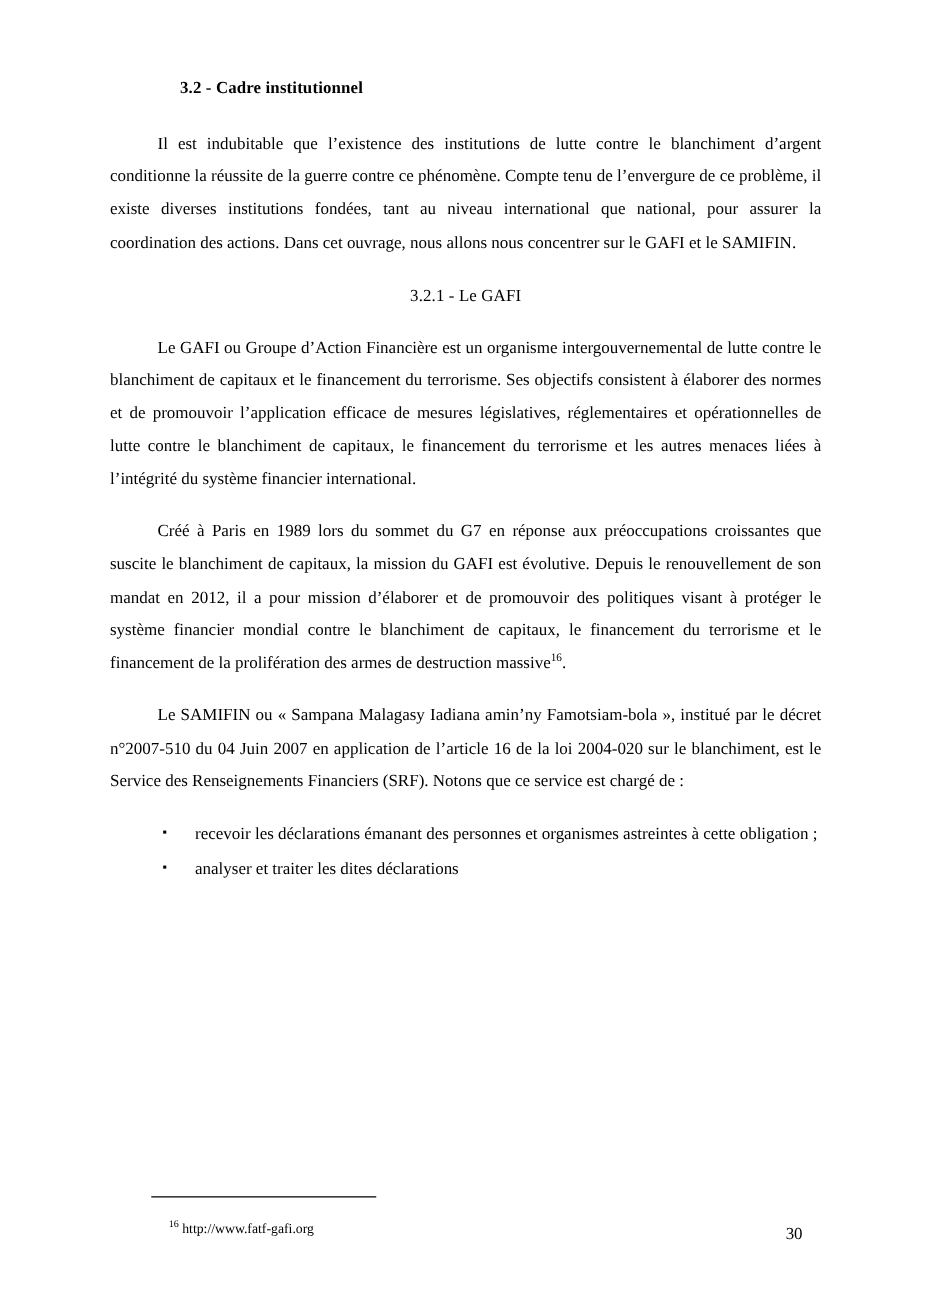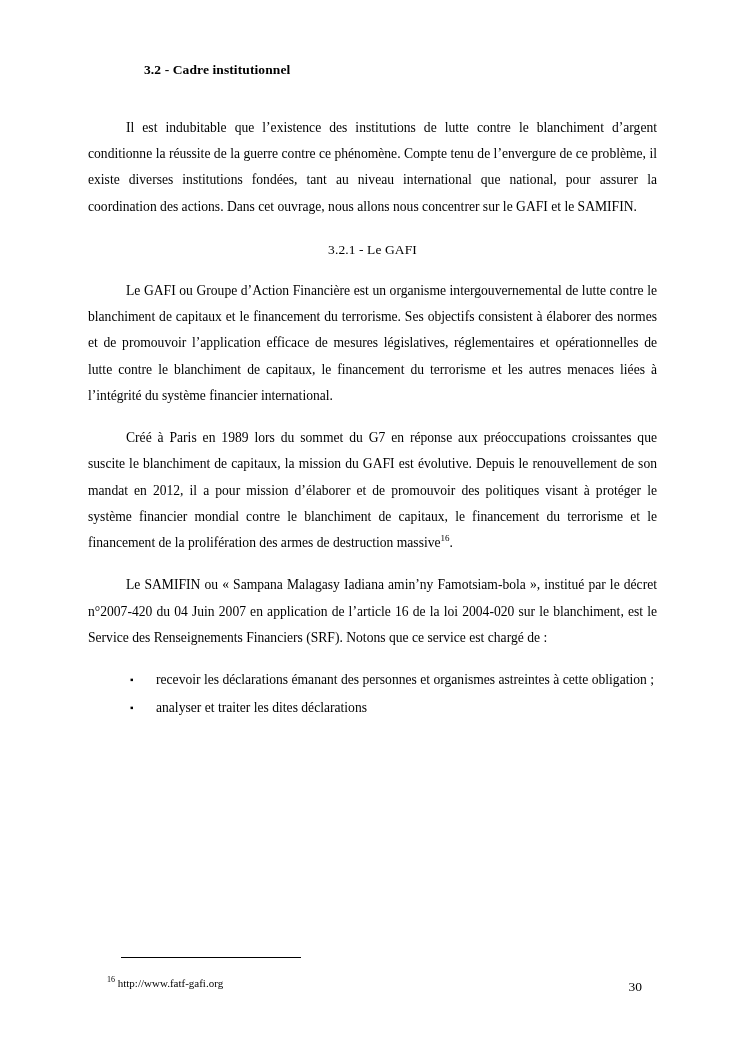--- a/index.html
+++ b/index.html
@@ -18,21 +18,21 @@
   .page {
     position: relative;
     width: 745px;
     height: 1053px;
     box-sizing: border-box;
     padding: 62px 88px 30px 88px;
   }
   .heading-2 {
     font-size: 13.5px;
     font-weight: bold;
-    margin: 0 0 37px 0;
+    margin: 0 0 24px 0;
     padding-left: 56px;
     letter-spacing: 0.1px;
   }
   .heading-3 {
     font-size: 13.5px;
     font-weight: normal;
     margin: 22px 0 20px 0;
     text-align: center;
     letter-spacing: 0.1px;
   }
@@ -81,21 +81,21 @@
   }
   .footnote-rule {
     width: 180px;
     height: 0;
     border-top: 1px solid #000000;
     margin: 0 0 18px 33px;
   }
   .footnote-text {
     font-size: 11px;
     line-height: 1.4;
-    margin-left: 19px;
+    margin-left: 47px;
   }
   .footnote-text sup {
     font-size: 8px;
   }
   .page-number {
     position: absolute;
     right: 103px;
     bottom: 58px;
     font-size: 13.5px;
   }
@@ -109,21 +109,21 @@
 
   <p class="para">Il est indubitable que l’existence des institutions de lutte contre le blanchiment d’argent conditionne la réussite de la guerre contre ce phénomène. Compte tenu de l’envergure de ce problème, il existe diverses institutions fondées, tant au niveau international que national, pour assurer la coordination des actions. Dans cet ouvrage, nous allons nous concentrer sur le GAFI et le SAMIFIN.</p>
 
   <h3 class="heading-3">3.2.1 - Le GAFI</h3>
 
   <p class="para">Le GAFI ou Groupe d’Action Financière est un organisme intergouvernemental de lutte contre le blanchiment de capitaux et le financement du terrorisme. Ses objectifs consistent à élaborer des normes et de promouvoir l’application efficace de mesures législatives, réglementaires et opérationnelles de lutte contre le blanchiment de capitaux, le financement du terrorisme et les autres menaces liées à l’intégrité du système financier international.</p>
 
   <p class="para"><span>Créé à Paris en 1989 lors du sommet du G7 en réponse aux préoccupations croissantes que suscite le blanchiment de capitaux, la mission du GAFI est évolutive. Depuis le renouvellement de son mandat en 2012, il a pour mission d’élaborer et de promouvoir des politiques visant à protéger le système financier mondial contre le blanchiment de capitaux, le financement du terrorisme et le financement de la prolifération des armes de destruction massive</span><sup>16</sup><span>.</span></p>
 
 
-  <p class="para last">Le SAMIFIN ou « Sampana Malagasy Iadiana amin’ny Famotsiam-bola », institué par le décret n°2007-420 du 04 Juin 2007 en application de l’article 16 de la loi 2004-020 sur le blanchiment, est le Service des Renseignements Financiers (SRF). Notons que ce service est chargé de :</p>
+  <p class="para last">Le SAMIFIN ou « Sampana Malagasy Iadiana amin’ny Famotsiam-bola », institué par le décret n°2007-510 du 04 Juin 2007 en application de l’article 16 de la loi 2004-020 sur le blanchiment, est le Service des Renseignements Financiers (SRF). Notons que ce service est chargé de :</p>
 
   <ul class="bullets">
     <li><span class="bullet-mark">▪</span><span>recevoir les déclarations émanant des personnes et organismes astreintes à cette obligation ;</span></li>
     <li><span class="bullet-mark">▪</span><span>analyser et traiter les dites déclarations</span></li>
   </ul>
 
   <div class="footnote-area">
     <div class="footnote-rule"></div>
     <div class="footnote-text"><sup>16</sup><span> http://www.fatf-gafi.org</span></div>
   </div>

